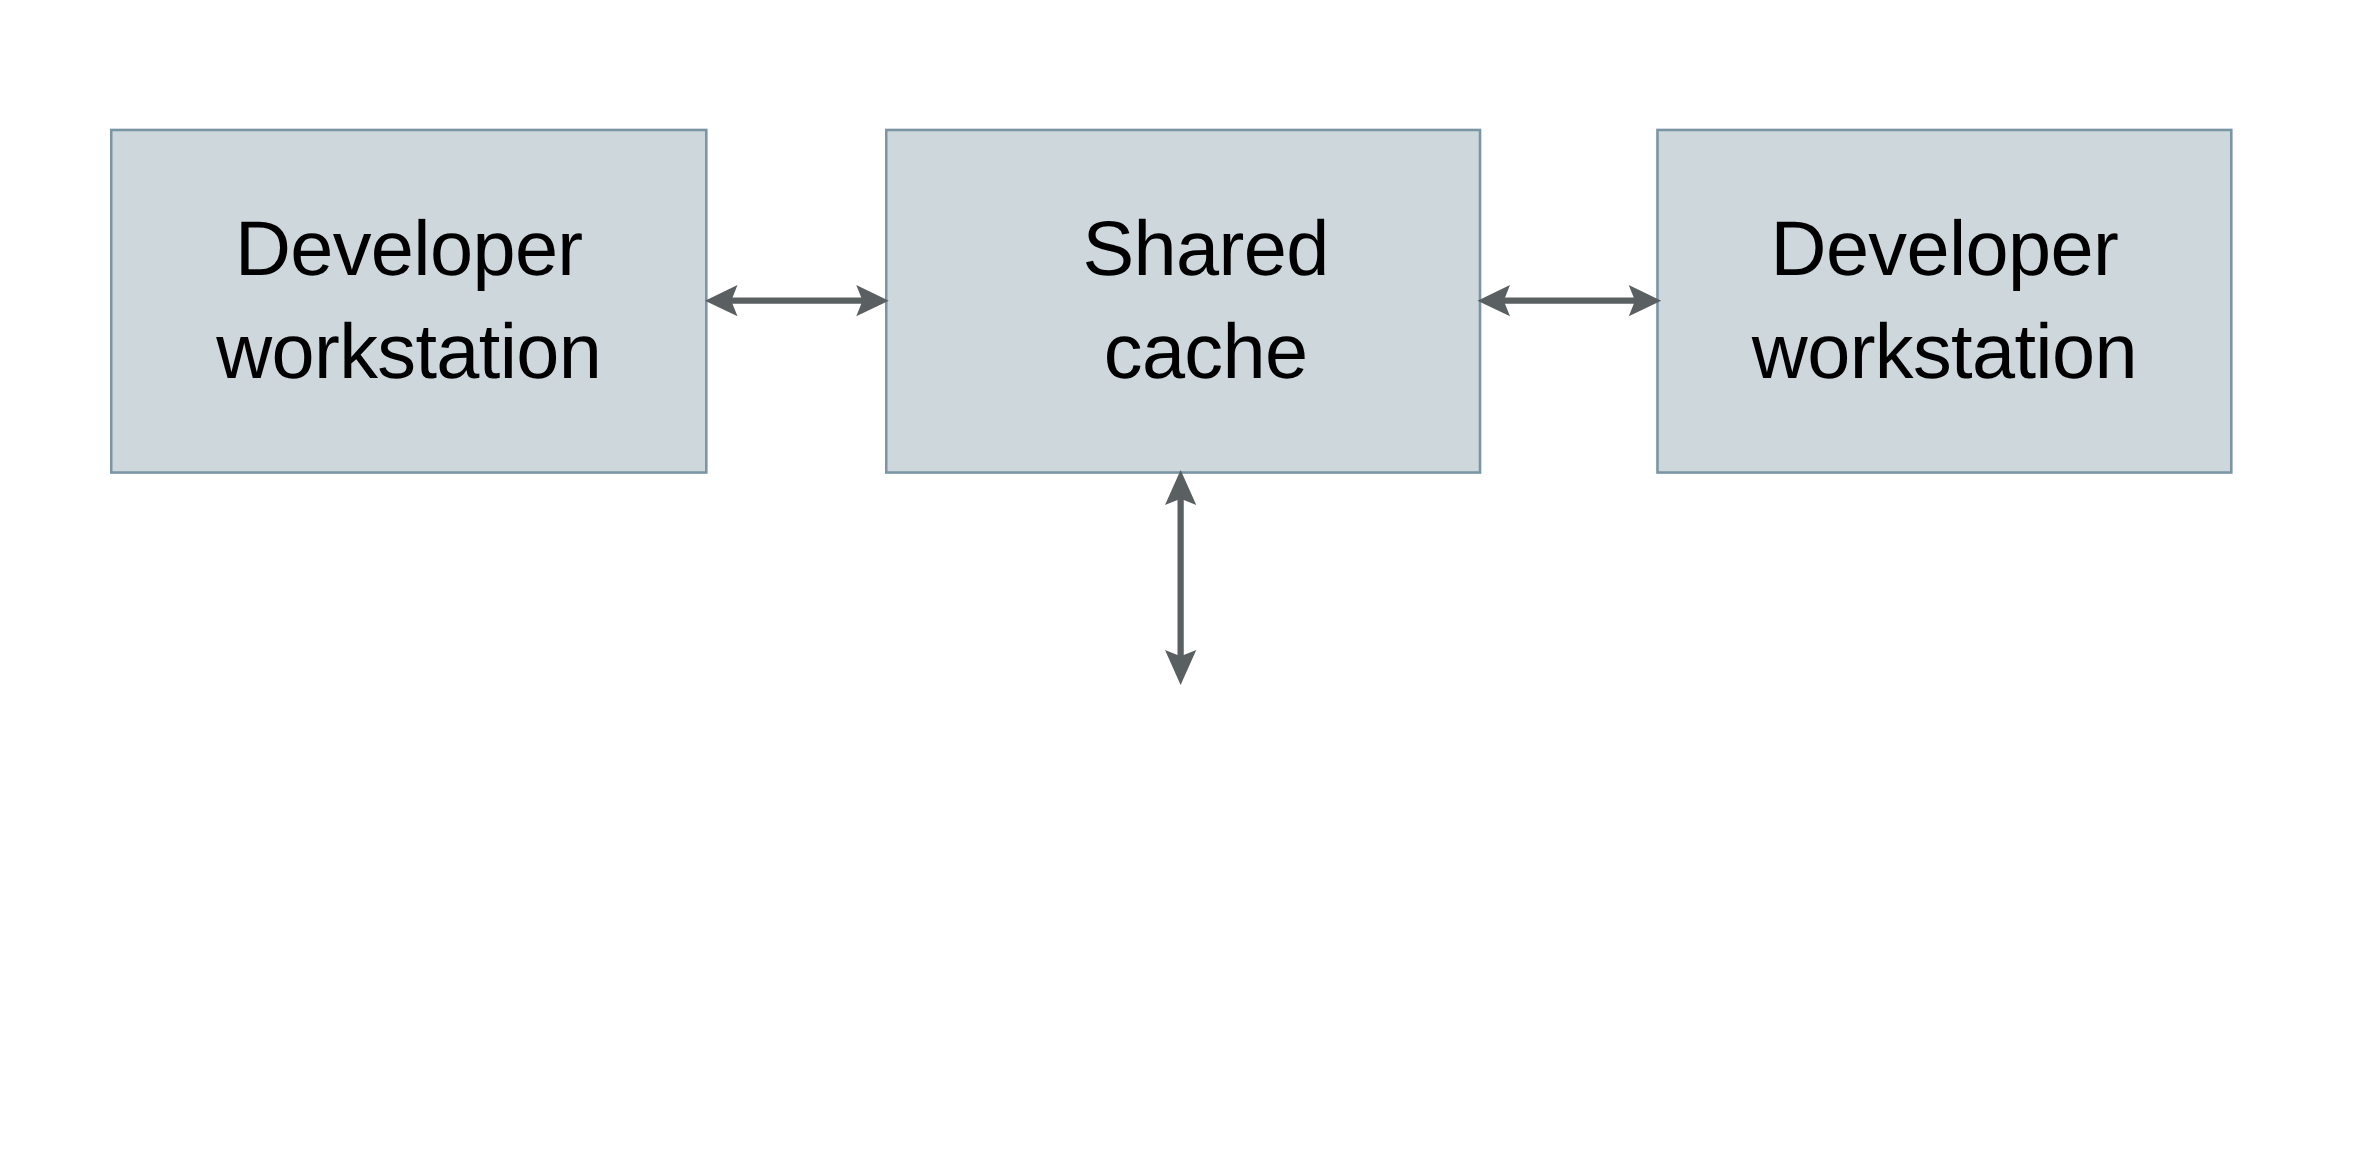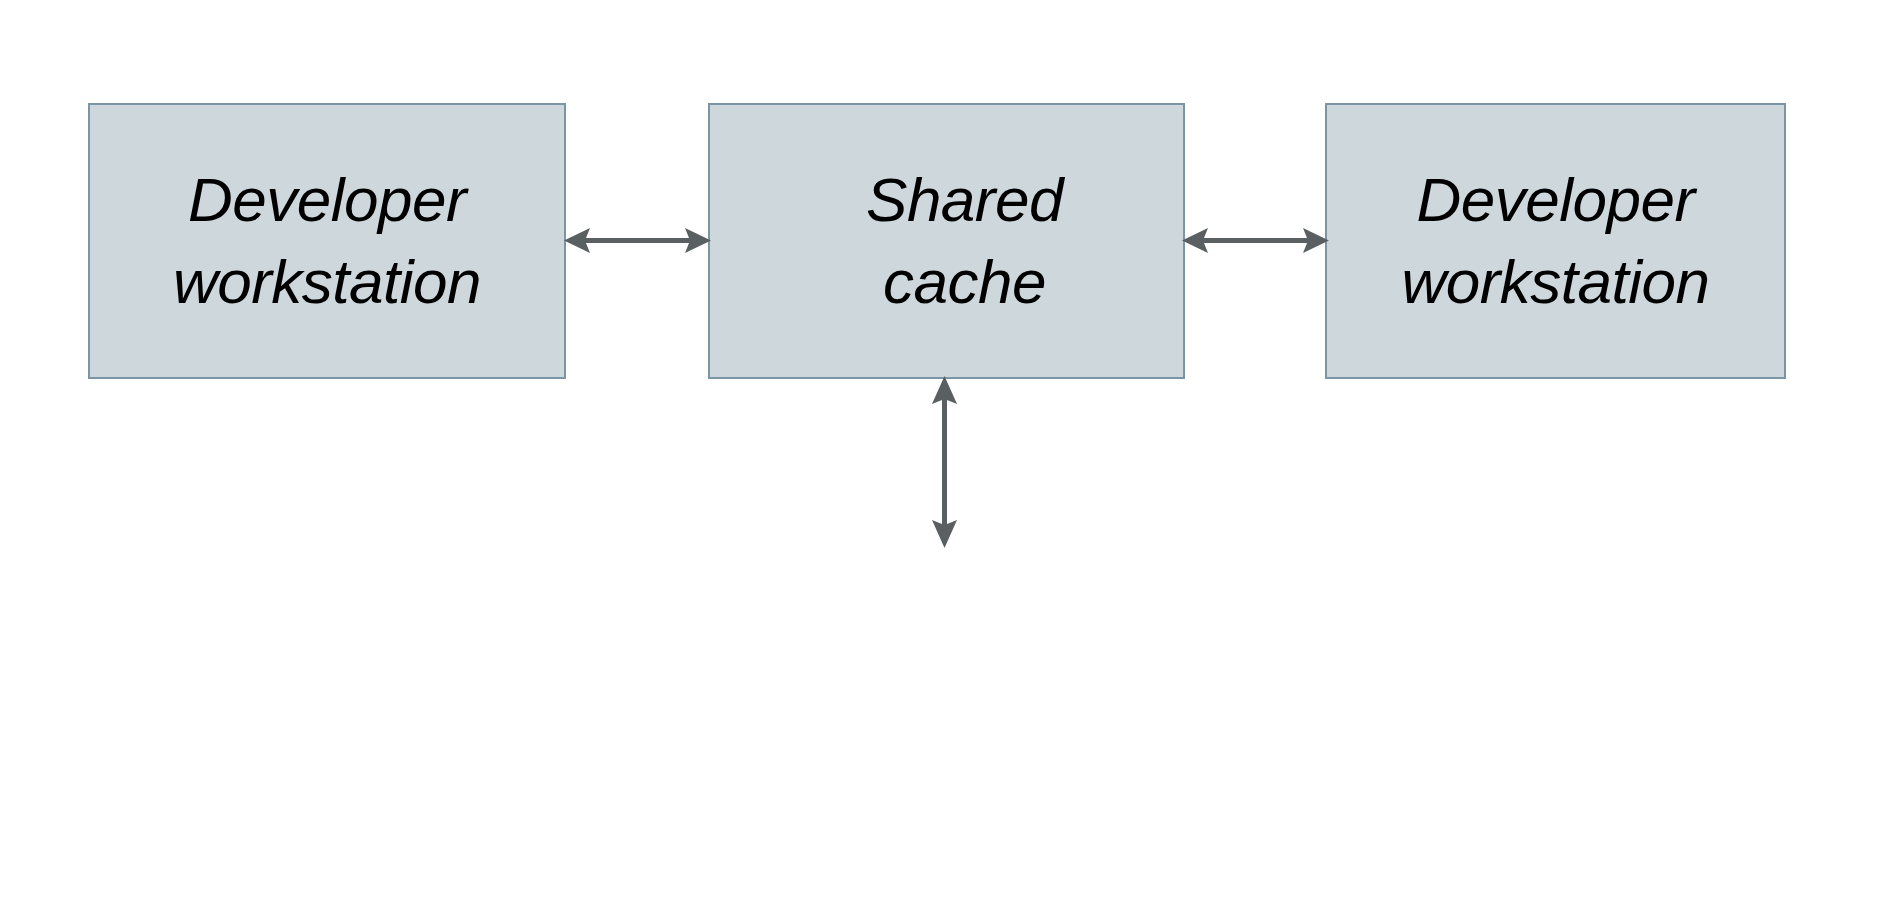--- a/index.html
+++ b/index.html
@@ -29,21 +29,20 @@
     text-align: center;
   }
   .node-label {
     color: #000000;
     font-size: 62px;
     line-height: 1.32;
     letter-spacing: -0.5px;
     font-weight: 400;
     white-space: pre-line;
     padding: 0 8px;
-    font-style: italic;
   }
   #node-dev-left  { left: 88px;   top: 103px; width: 478px; height: 276px; }
   #node-cache     { left: 708px;  top: 103px; width: 477px; height: 276px; padding-left: 36px; }
   #node-dev-right { left: 1325px; top: 103px; width: 461px; height: 276px; }
   #node-ci        { left: 708px;  top: 545px; width: 477px; height: 274px; }
 
   .connector {
     position: absolute;
     overflow: visible;
   }

